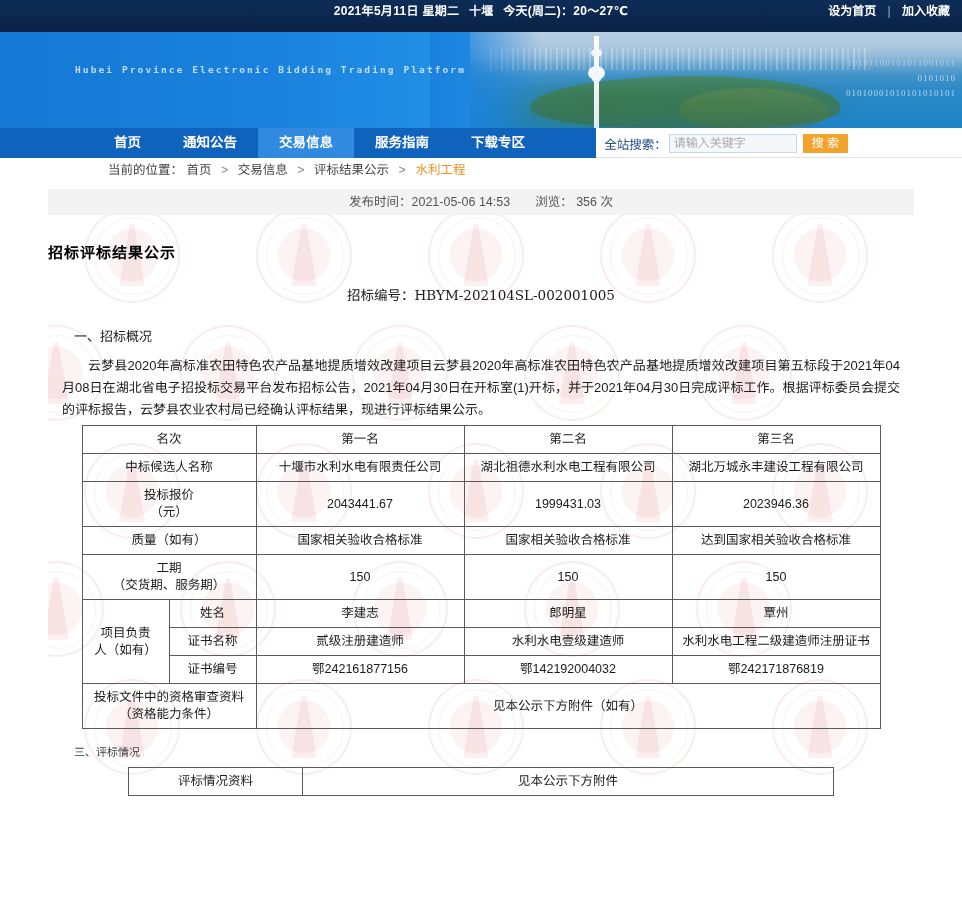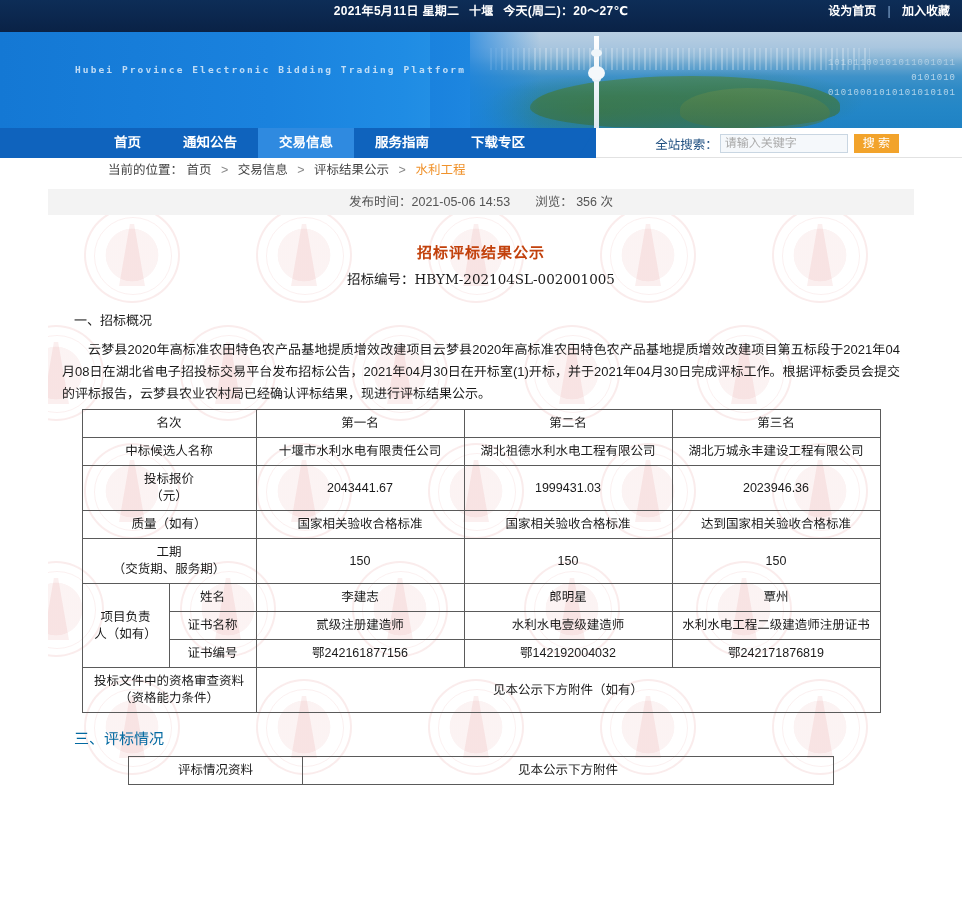--- a/index.html
+++ b/index.html
@@ -106,21 +106,21 @@
     left: 121px; top: 17px;
     width: 11px; height: 8px;
     background: #f0f6fa;
     border-radius: 50%;
   }
   .banner-photo .binary {
     position: absolute;
     right: 6px; top: 24px;
     width: 170px;
     color: rgba(255,255,255,.40);
-    font-family: Liberation Mono, monospace;
+    font-family: Liberation Serif, serif;
     font-size: 9px;
     line-height: 15px;
     letter-spacing: 1px;
     text-align: right;
     white-space: nowrap;
     overflow: hidden;
   }
   .banner-photo .binary .b2 { color: rgba(255,255,255,.62); }
   
   .banner-fade {
@@ -180,21 +180,21 @@
     width: 0; height: 0;
     border-top: 30px solid #0f63bd;
     border-right: 18px solid transparent;
   }
   .nav-search {
     position: absolute;
     right: 0; top: 0;
     height: 30px;
     display: flex;
     align-items: center;
-    padding-right: 63px;
+    padding-right: 114px;
   }
   .nav-search .lbl {
     color: #1f4f80;
     font-size: 12.5px;
     margin-right: 2px;
     white-space: nowrap;
   }
   .nav-search input {
     width: 128px; height: 19px;
     border: 1px solid #c9d6e2;
@@ -303,26 +303,25 @@
     position: absolute;
     left: 9%; top: 9%;
     width: 82%; height: 82%;
     border-radius: 50%;
     border: 1px solid rgba(196,40,40,.07);
   }
 
   .article-inner { position: relative; z-index: 1; }
 
   .doc-heading {
-    text-align: center;
     font-size: 15px;
     font-weight: bold;
-    color: #c2410c;
+    color: #000000;
     letter-spacing: 1px;
-    margin-bottom: 6px;
+    margin-bottom: 22px;
   }
   .doc-code {
     text-align: center;
     font-size: 13.5px;
     color: #1a1a1a;
     font-family: "DejaVu Serif", serif;
     margin-bottom: 22px;
   }
   .sec {
     font-size: 13px;
@@ -358,22 +357,22 @@
     padding: 5px 4px;
     line-height: 17px;
     word-break: break-all;
   }
   td.c0 { width: 174px; }
   td.c1, td.c2, td.c3 { width: 208px; }
   td.sub-label { width: 80px; }
   td.rot-label { width: 94px; }
 
   .sec2 {
-    font-size: 15px;
-    color: #0369a1;
+    font-size: 11px;
+    color: #404040;
     padding: 0 26px;
     margin: 14px 0 8px;
   }
 </style>
 </head>
 <body>
 
 <div class="topbar">
   <div class="topbar-center">
     <span>2021年5月11日 星期二</span>

